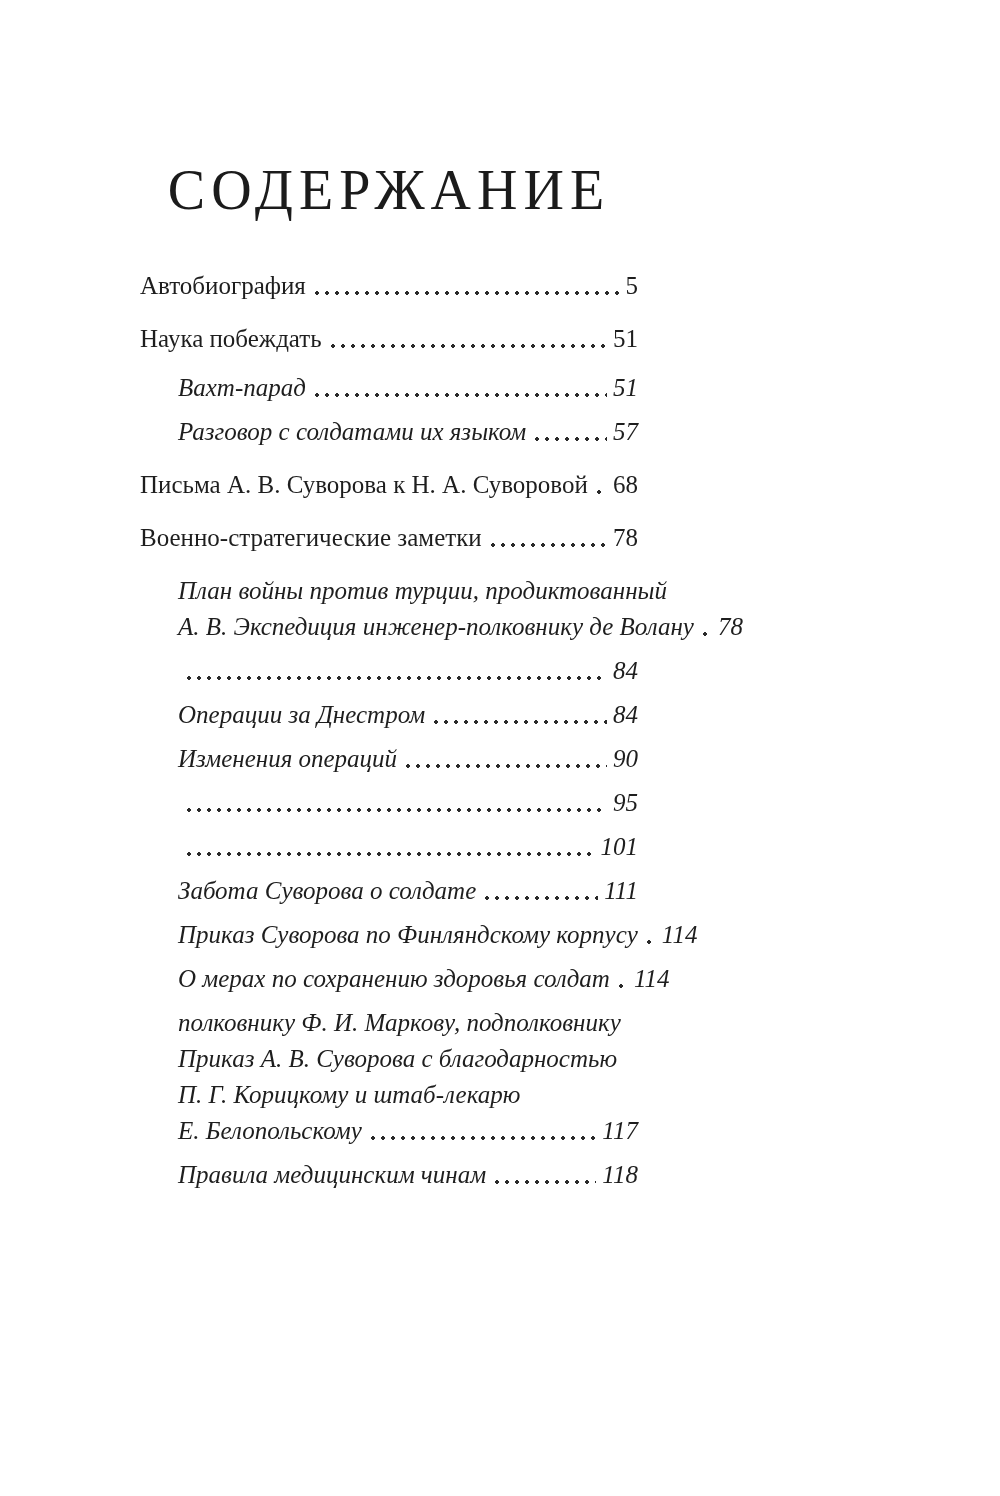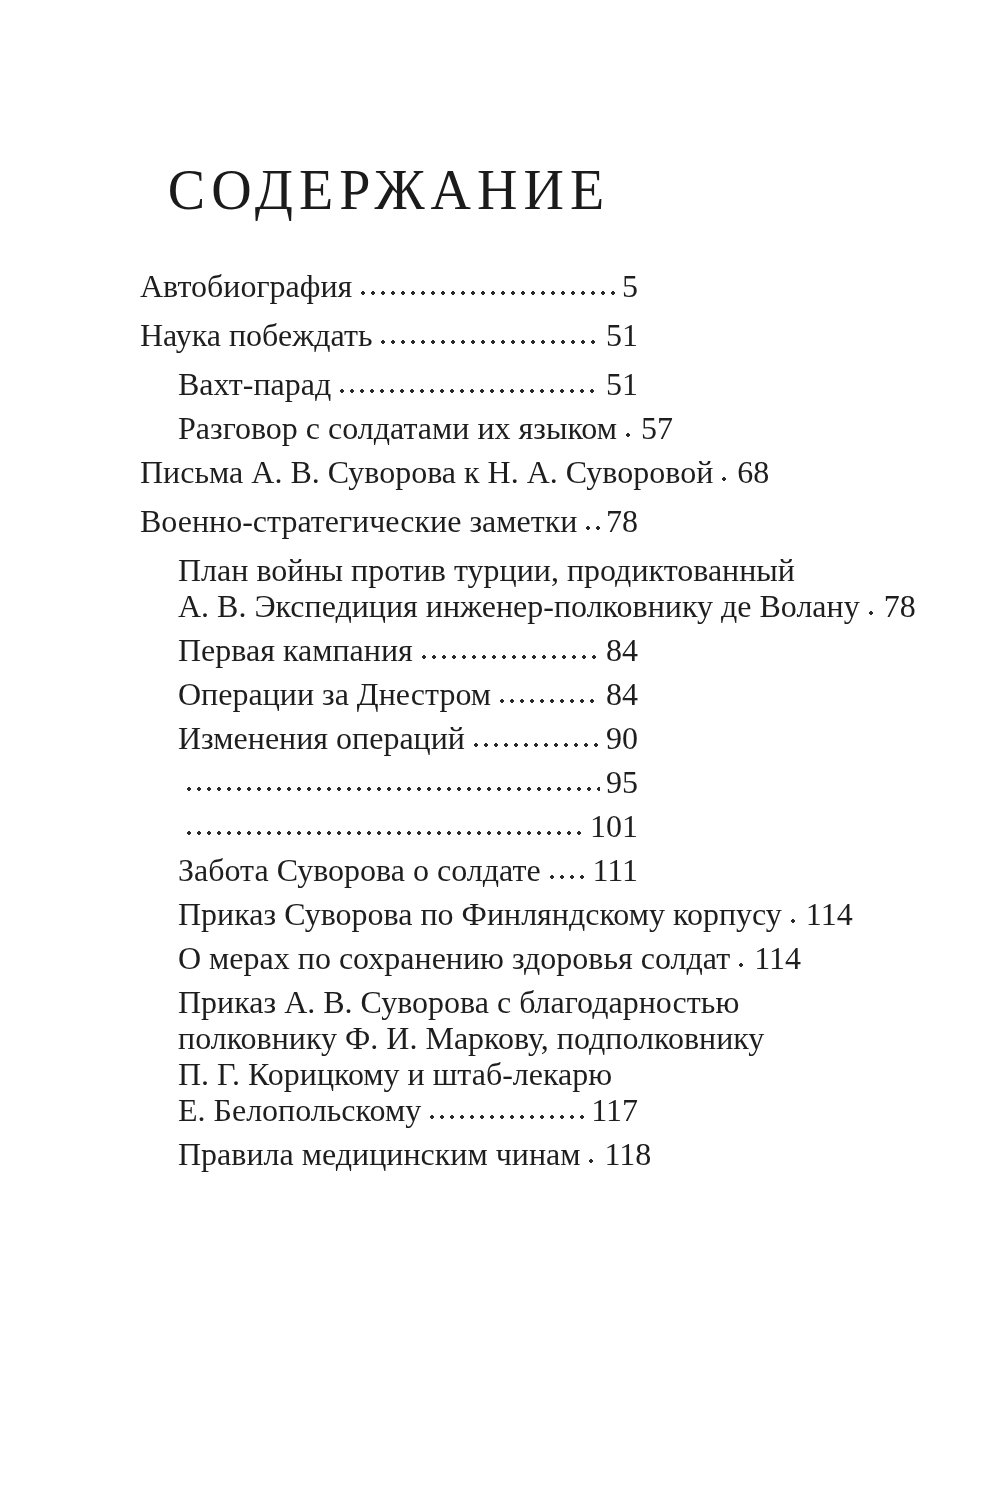--- a/index.html
+++ b/index.html
@@ -24,32 +24,34 @@
   .title {
     margin: 0 0 46px 0;
     text-align: center;
     font-size: 56px;
     line-height: 1.15;
     font-weight: normal;
     letter-spacing: 6px;
     color: #1b1b1b;
   }
   .toc {
-    font-size: 32px;
+    font-size: 25px;
   }
   .entry {
     margin-bottom: 8px;
   }
   .entry.level-0 {
     margin-bottom: 13px;
   }
   .entry.level-1 {
     padding-left: 38px;
+    font-style: italic;
   }
   .entry.gap {
+    margin-top: 17px;
   }
   .row {
     display: flex;
     align-items: baseline;
     line-height: 36px;
   }
   .label {
     white-space: nowrap;
     flex: 0 0 auto;
   }
@@ -121,21 +123,20 @@
           <span class="label">План войны против турции, продиктованный</span>
         </div>
         <div class="row">
           <span class="label">А. В. Экспедиция инженер-полковнику де Волану</span>
           <span class="dots"></span>
           <span class="pagenum">78</span>
         </div>
       </div>
       <div class="entry level-1">
         <div class="row">
-          <span class="label">Первая кампания</span>
           <span class="dots"></span>
           <span class="pagenum">84</span>
         </div>
       </div>
       <div class="entry level-1">
         <div class="row">
           <span class="label">Операции за Днестром</span>
           <span class="dots"></span>
           <span class="pagenum">84</span>
         </div>
@@ -175,24 +176,24 @@
       </div>
       <div class="entry level-1">
         <div class="row">
           <span class="label">О мерах по сохранению здоровья солдат</span>
           <span class="dots"></span>
           <span class="pagenum">114</span>
         </div>
       </div>
       <div class="entry level-1">
         <div class="row">
+          <span class="label">полковнику Ф. И. Маркову, подполковнику</span>
+        </div>
+        <div class="row">
           <span class="label">Приказ А. В. Суворова с благодарностью</span>
-        </div>
-        <div class="row">
-          <span class="label">полковнику Ф. И. Маркову, подполковнику</span>
         </div>
         <div class="row">
           <span class="label">П. Г. Корицкому и штаб-лекарю</span>
         </div>
         <div class="row">
           <span class="label">Е. Белопольскому</span>
           <span class="dots"></span>
           <span class="pagenum">117</span>
         </div>
       </div>

